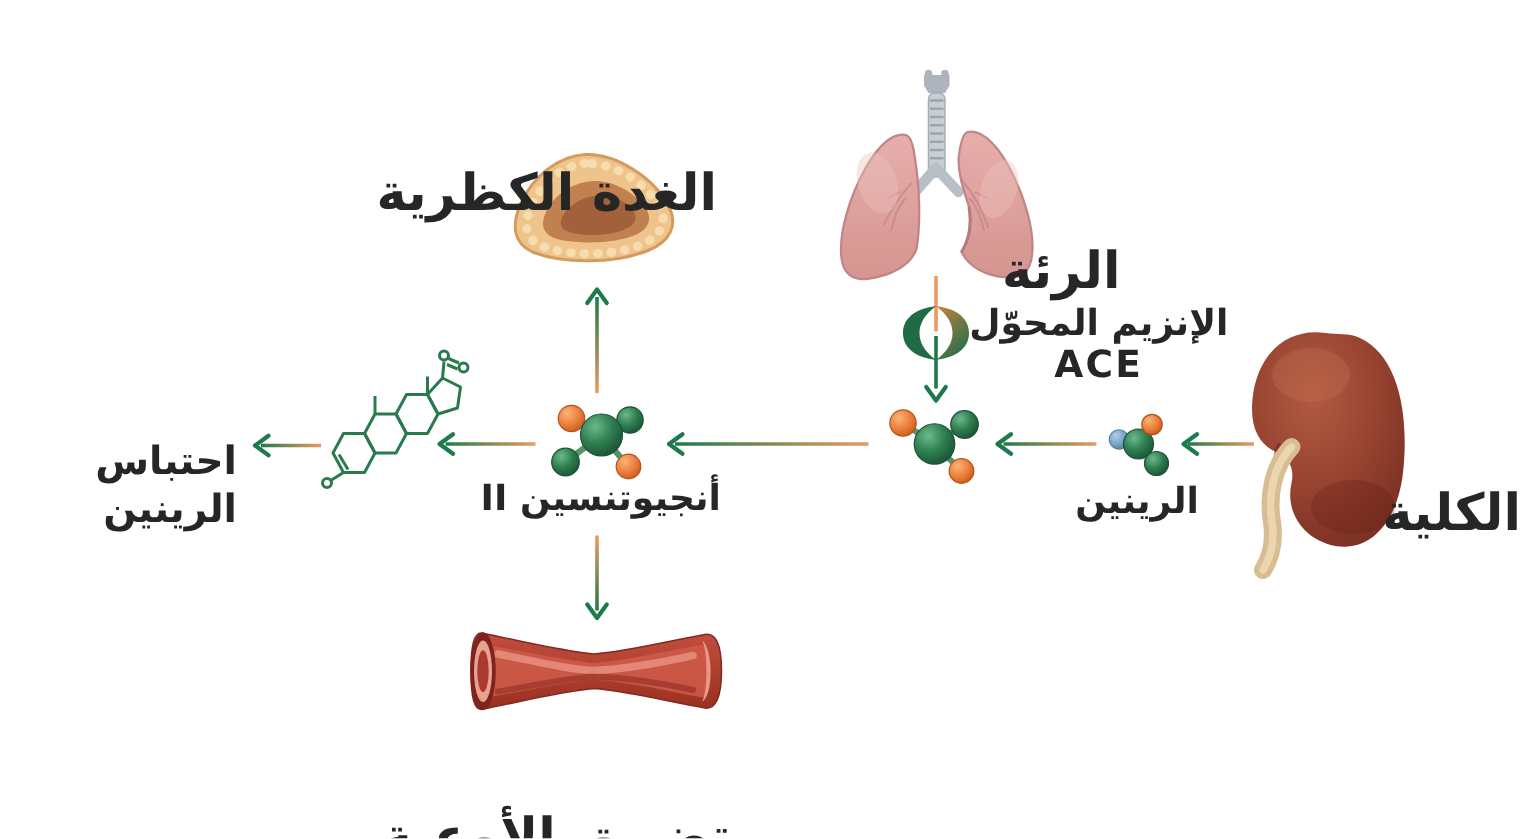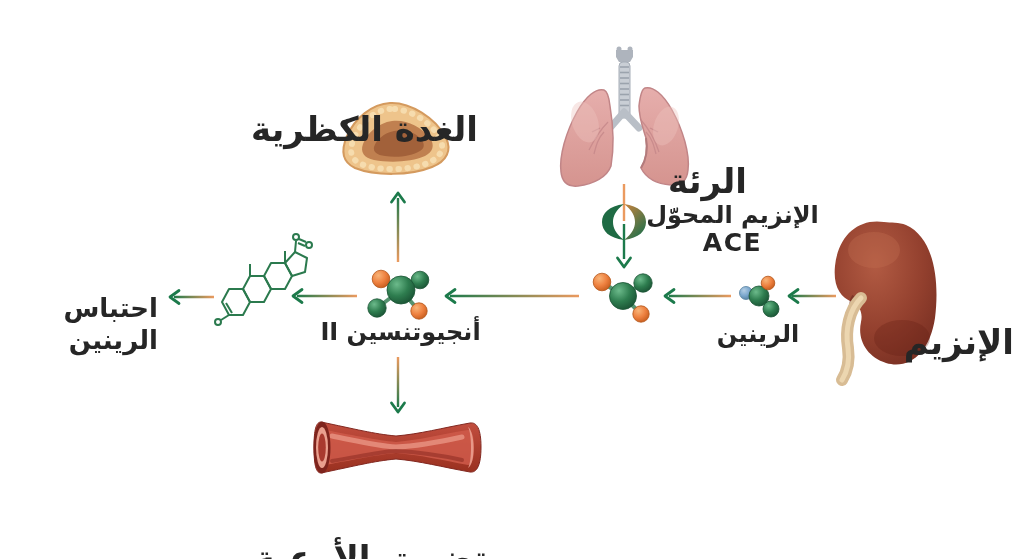--- a/index.html
+++ b/index.html
@@ -236,21 +236,21 @@
   </g>
 </svg>
 
 <div class="lbl lbl-lg" style="left:298px; top:62px; width:180px;">الغدة الكظرية</div>
 
 <div class="lbl lbl-lg" style="left:660px; top:114px; width:95px;">الرئة</div>
 
 <div class="lbl lbl-sm" style="left:645px; top:202px; width:175px;">الإنزيم المحوّل</div>
 <div class="lbl lbl-latin" style="left:645px; top:229px; width:175px;">ACE</div>
 
-<div class="lbl lbl-lg" style="left:922px; top:275px; width:92px;">الإنزيم</div>
+<div class="lbl lbl-lg" style="left:922px; top:275px; width:92px;">الكلية</div>
 
 <div class="lbl lbl-sm" style="left:702px; top:321px; width:112px;">الرينين</div>
 
 
 <div class="lbl lbl-sm" style="left:318px; top:319px; width:165px;">أنجيوتنسين II</div>
 
 
 <div class="lbl lbl-block" style="left:36px; top:257px; width:122px;">
   <div>احتباس</div>
   <div>الرينين</div>

